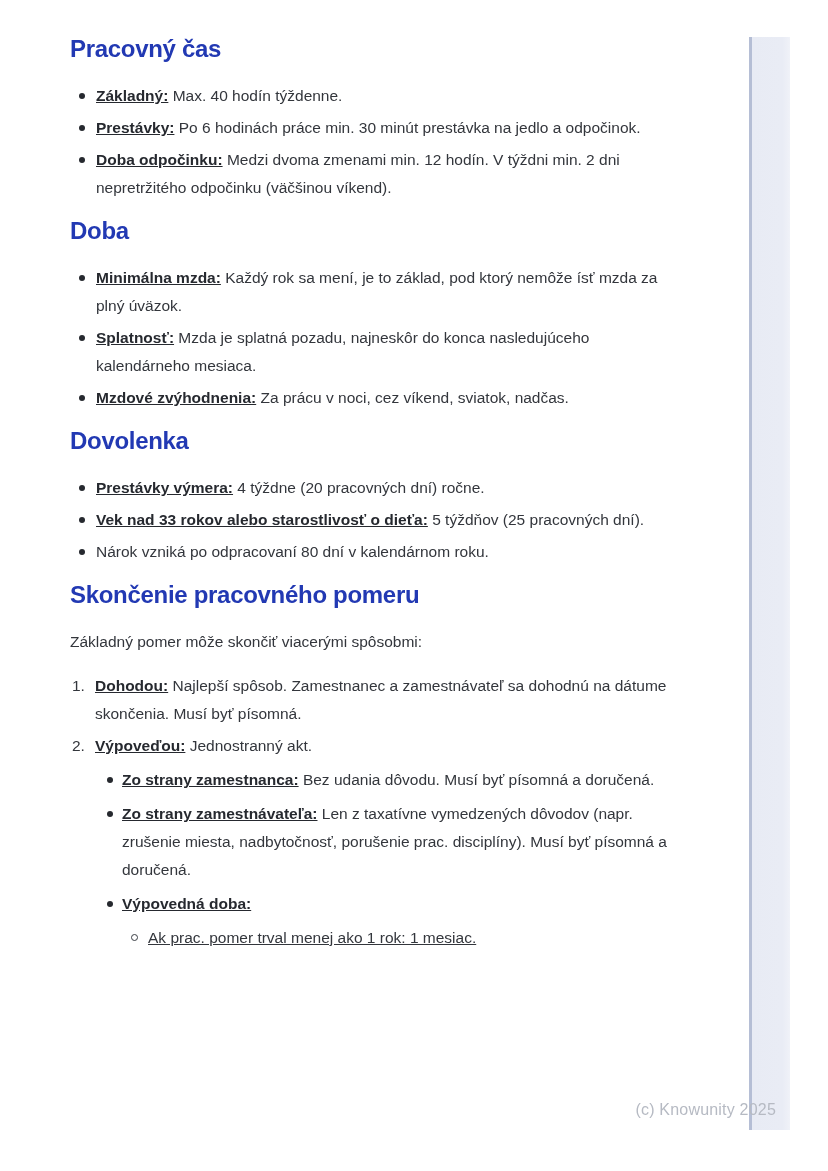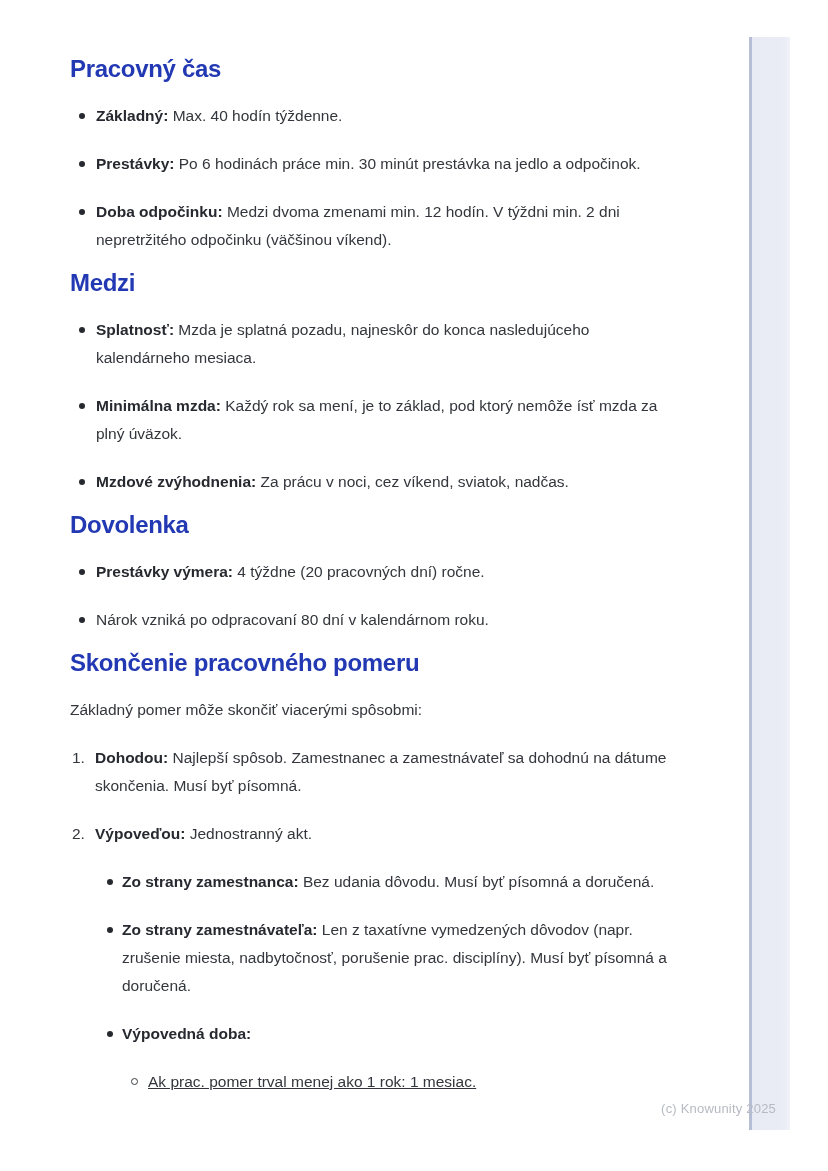--- a/index.html
+++ b/index.html
@@ -37,23 +37,22 @@
     line-height: 26px;
     font-weight: 700;
     letter-spacing: -0.3px;
     margin: 16px 0 20px 0;
   }
   section:first-child h2.section-title { margin-top: 0; }
 
   .content, .content li, .content p {
     font-size: 15.5px;
     line-height: 28px;
-    margin-top: 20px;
   }
-  .lead { font-weight: 700; color: #26292f; }
+  .lead { font-weight: 700; color: #26292f; text-decoration: underline; }
 
   p.intro { margin: 0 0 16px 0; }
 
   ul, ol { margin: 0; padding: 0; list-style: none; }
 
   
   ul.l1 > li {
     position: relative;
     padding-left: 26px;
     margin-bottom: 4px;
@@ -106,21 +105,21 @@
     width: 5px; height: 5px;
     border-radius: 50%;
     border: 1.5px solid #3a3e45;
     background: transparent;
     box-sizing: content-box;
   }
 
   .footer {
     position: absolute;
     top: 1101px; right: 52px;
-    font-size: 13px;
+    font-size: 16px;
     color: #b6bac3;
     z-index: 3;
     letter-spacing: 0.2px;
   }
 </style>
 </head>
 <body>
 
 <div class="page">
 
@@ -131,32 +130,33 @@
     <section>
       <h2 class="section-title">Pracovný čas</h2>
       <ul class="l1">
         <li><span class="lead">Základný:</span><span> Max. 40 hodín týždenne.</span></li>
         <li><span class="lead">Prestávky:</span><span> Po 6 hodinách práce min. 30 minút prestávka na jedlo a odpočinok.</span></li>
         <li><span class="lead">Doba odpočinku:</span><span> Medzi dvoma zmenami min. 12 hodín. V týždni min. 2 dni nepretržitého odpočinku (väčšinou víkend).</span></li>
       </ul>
     </section>
 
     <section>
-      <h2 class="section-title">Medzi</h2>
+      <h2 class="section-title">Doba</h2>
       <ul class="l1">
+        <li><span class="lead">Minimálna mzda:</span><span> Každý rok sa mení, je to základ, pod ktorý nemôže ísť mzda za plný úväzok.</span></li>
         <li><span class="lead">Splatnosť:</span><span> Mzda je splatná pozadu, najneskôr do konca nasledujúceho kalendárneho mesiaca.</span></li>
-        <li><span class="lead">Minimálna mzda:</span><span> Každý rok sa mení, je to základ, pod ktorý nemôže ísť mzda za plný úväzok.</span></li>
         <li><span class="lead">Mzdové zvýhodnenia:</span><span> Za prácu v noci, cez víkend, sviatok, nadčas.</span></li>
       </ul>
     </section>
 
     <section>
       <h2 class="section-title">Dovolenka</h2>
       <ul class="l1">
         <li><span class="lead">Prestávky výmera:</span><span> 4 týždne (20 pracovných dní) ročne.</span></li>
+        <li><span class="lead">Vek nad 33 rokov alebo starostlivosť o dieťa:</span><span> 5 týždňov (25 pracovných dní).</span></li>
         <li><span class="lead"></span><span>Nárok vzniká po odpracovaní 80 dní v kalendárnom roku.</span></li>
       </ul>
     </section>
 
     <section>
       <h2 class="section-title">Skončenie pracovného pomeru</h2>
       <p class="intro">Základný pomer môže skončiť viacerými spôsobmi:</p>
       <ol class="l1">
         <li>
           <span class="num">1.</span><span class="lead">Dohodou:</span><span> Najlepší spôsob. Zamestnanec a zamestnávateľ sa dohodnú na dátume skončenia. Musí byť písomná.</span>

